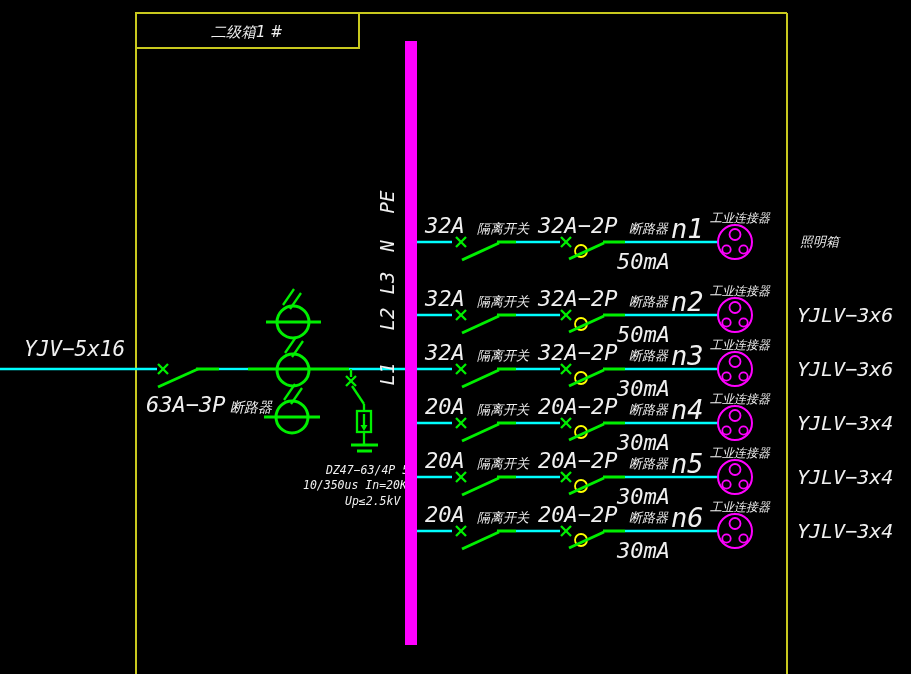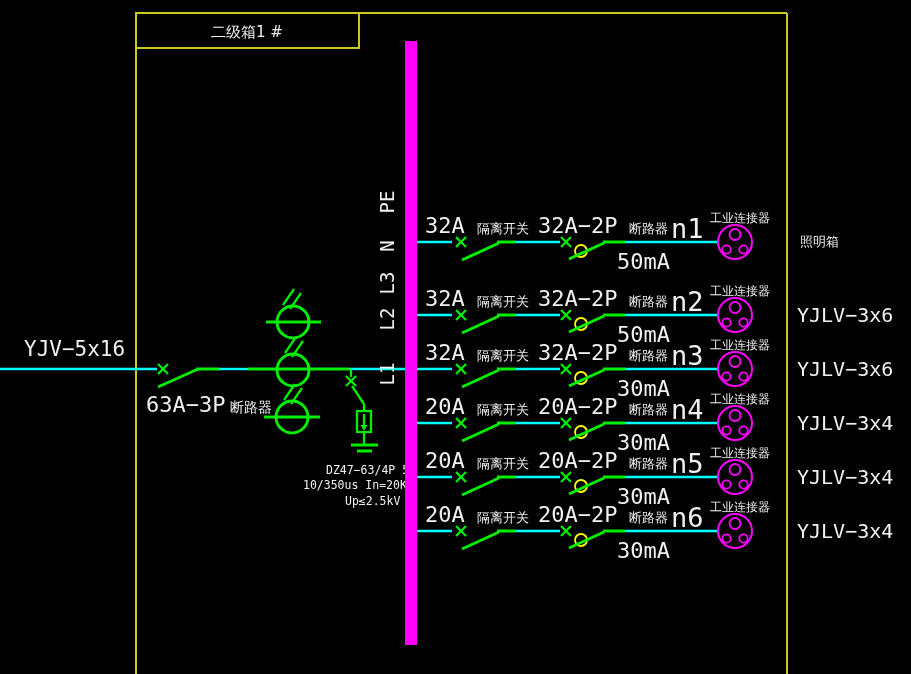--- a/index.html
+++ b/index.html
@@ -1,16 +1,16 @@
 <!DOCTYPE html>
 <html><head>
 <meta charset="utf-8">
 <style>
   html,body{margin:0;padding:0;background:#000;width:911px;height:674px;overflow:hidden;}
-  .canvas{position:relative;width:833px;height:674px;background:#000;}
+  .canvas{position:relative;width:833px;height:674px;background:#000;font-style:italic;}
   svg text{font-family:"DejaVu Sans Mono","Liberation Mono",monospace;fill:#f0f0f0;}
   svg text.cjk{font-family:"DejaVu Sans","Liberation Sans",sans-serif;}
   .cyan{stroke:#00ffff;stroke-width:2.4;fill:none;}
   .green{stroke:#00ef00;stroke-width:3;fill:none;}
   .green-thin{stroke:#00ef00;stroke-width:2.3;fill:none;}
   .border{stroke:#c9c91e;stroke-width:2;fill:none;}
 </style>
 </head>
 <body>
 

